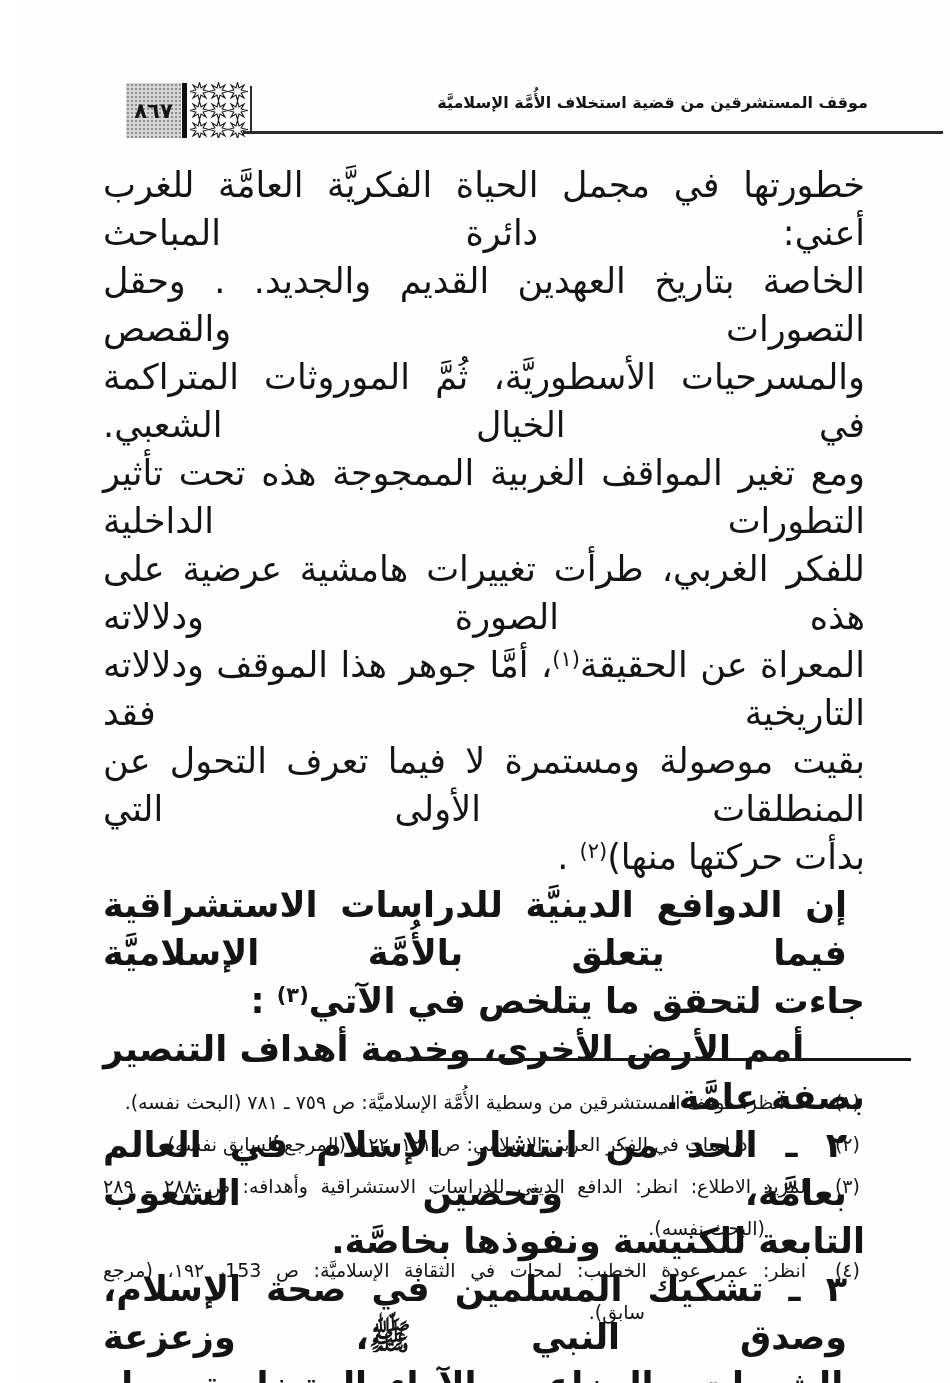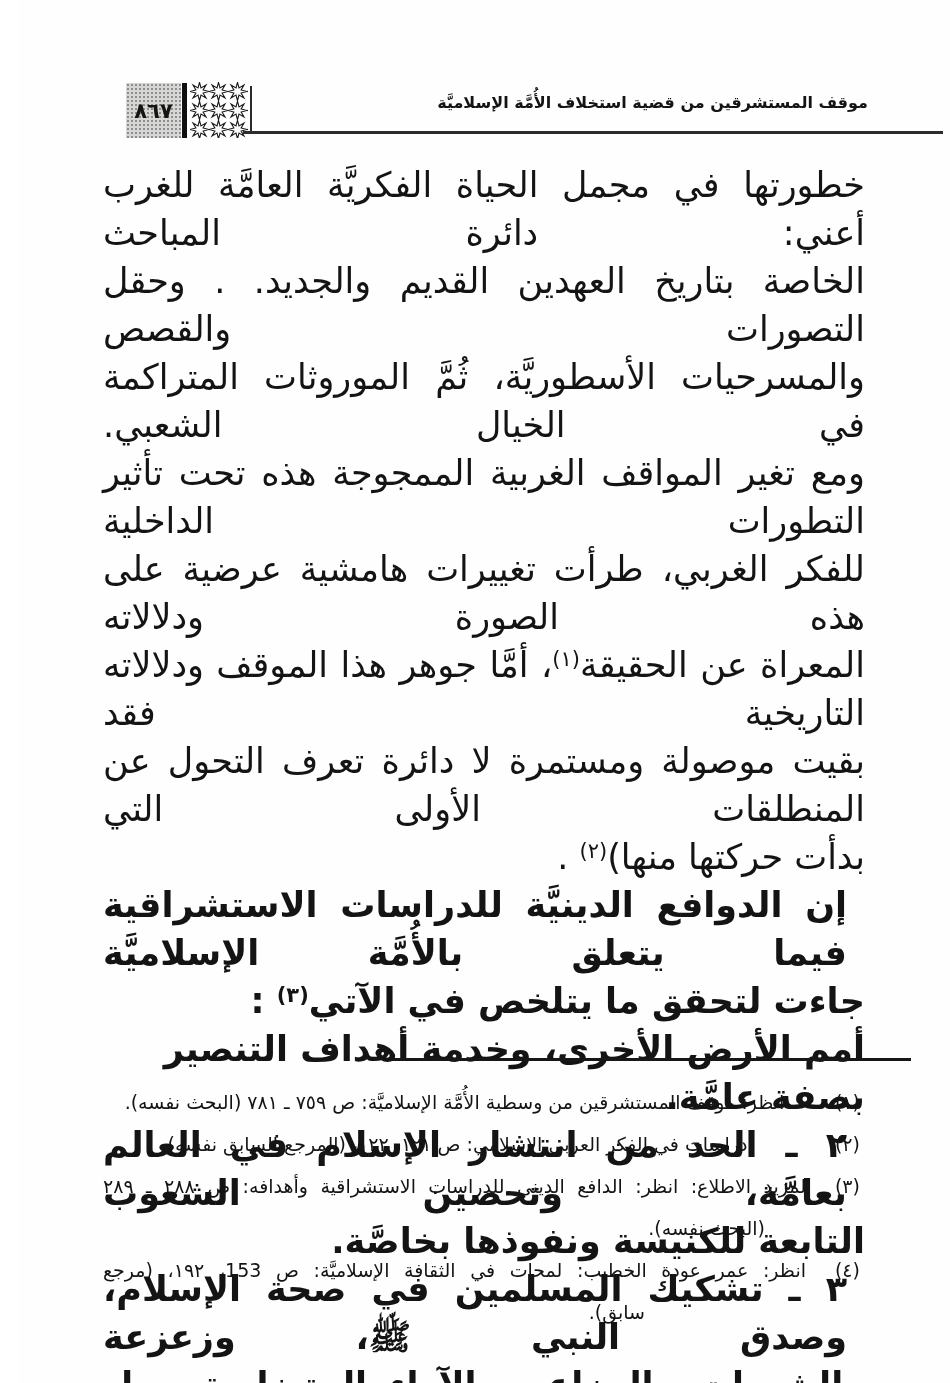--- a/index.html
+++ b/index.html
@@ -27,21 +27,21 @@
     position:absolute; right:82px; top:93px;
     font-size:16px; font-weight:bold; white-space:nowrap;
   }
 
   
   #body-lines { position:absolute; top:161px; right:85px; left:85px; }
   .line {
     font-size:35px; line-height:48px;
     text-align:justify; text-align-last:justify; text-justify:inter-word;
   }
-  .line.right  { text-align:right; text-align-last:right; }
+  .line.right  { text-align:left; text-align-last:right; }
   .line.indent { padding-right:18px; }
   .line.bold   { font-weight:bold; }
   sup.fnref { font-size:0.6em; line-height:0; vertical-align:11px; font-weight:inherit; }
 
   
   .fn-sep { position:absolute; top:1058px; left:372px; width:521px; height:3px; background:#171717; }
   #footnotes { position:absolute; top:1081px; right:90px; left:85px; font-size:19px; }
   .fn-row  { display:flex; gap:14px; line-height:42px; }
   .fn-num  { flex:0 0 40px; text-align:right; }
   .fn-text { flex:1 1 auto; text-align:center; }
@@ -76,21 +76,21 @@
 
   <div class="header-title">موقف المستشرقين من قضية استخلاف الأُمَّة الإسلاميَّة</div>
 
   <main id="body-lines">
       <div class="line">خطورتها في مجمل الحياة الفكريَّة العامَّة للغرب أعني: دائرة المباحث</div>
       <div class="line">الخاصة بتاريخ العهدين القديم والجديد. . وحقل التصورات والقصص</div>
       <div class="line">والمسرحيات الأسطوريَّة، ثُمَّ الموروثات المتراكمة في الخيال الشعبي.</div>
       <div class="line">ومع تغير المواقف الغربية الممجوجة هذه تحت تأثير التطورات الداخلية</div>
       <div class="line">للفكر الغربي، طرأت تغييرات هامشية عرضية على هذه الصورة ودلالاته</div>
       <div class="line">المعراة عن الحقيقة<sup class="fnref">(١)</sup>، أمَّا جوهر هذا الموقف ودلالاته التاريخية فقد</div>
-      <div class="line">بقيت موصولة ومستمرة لا دائرة تعرف التحول عن المنطلقات الأولى التي</div>
+      <div class="line">بقيت موصولة ومستمرة لا فيما تعرف التحول عن المنطلقات الأولى التي</div>
       <div class="line right">بدأت حركتها منها)<sup class="fnref">(٢)</sup> .</div>
       <div class="line bold indent">إن الدوافع الدينيَّة للدراسات الاستشراقية فيما يتعلق بالأُمَّة الإسلاميَّة</div>
       <div class="line right bold">جاءت لتحقق ما يتلخص في الآتي<sup class="fnref">(٣)</sup> :</div>
       <div class="line right bold">أمم الأرض الأخرى، وخدمة أهداف التنصير بصفة عامَّة.</div>
       <div class="line bold indent">٢ ـ الحد من انتشار الإسلام في العالم بعامَّة، وتحصين الشعوب</div>
       <div class="line right bold">التابعة للكنيسة ونفوذها بخاصَّة.</div>
       <div class="line bold indent">٣ ـ تشكيك المسلمين في صحة الإسلام، وصدق النبي ﷺ، وزعزعة</div>
       <div class="line bold">والشبهات والمزاعم والآراء المتضاربة حول الإسلام من حيث عقيدته</div>
       <div class="line bold">وشريعته وآدابه، وحول تاريخ الأُمَّة الإسلاميَّة وما سطرت من أمجاد .</div>
     </main>

